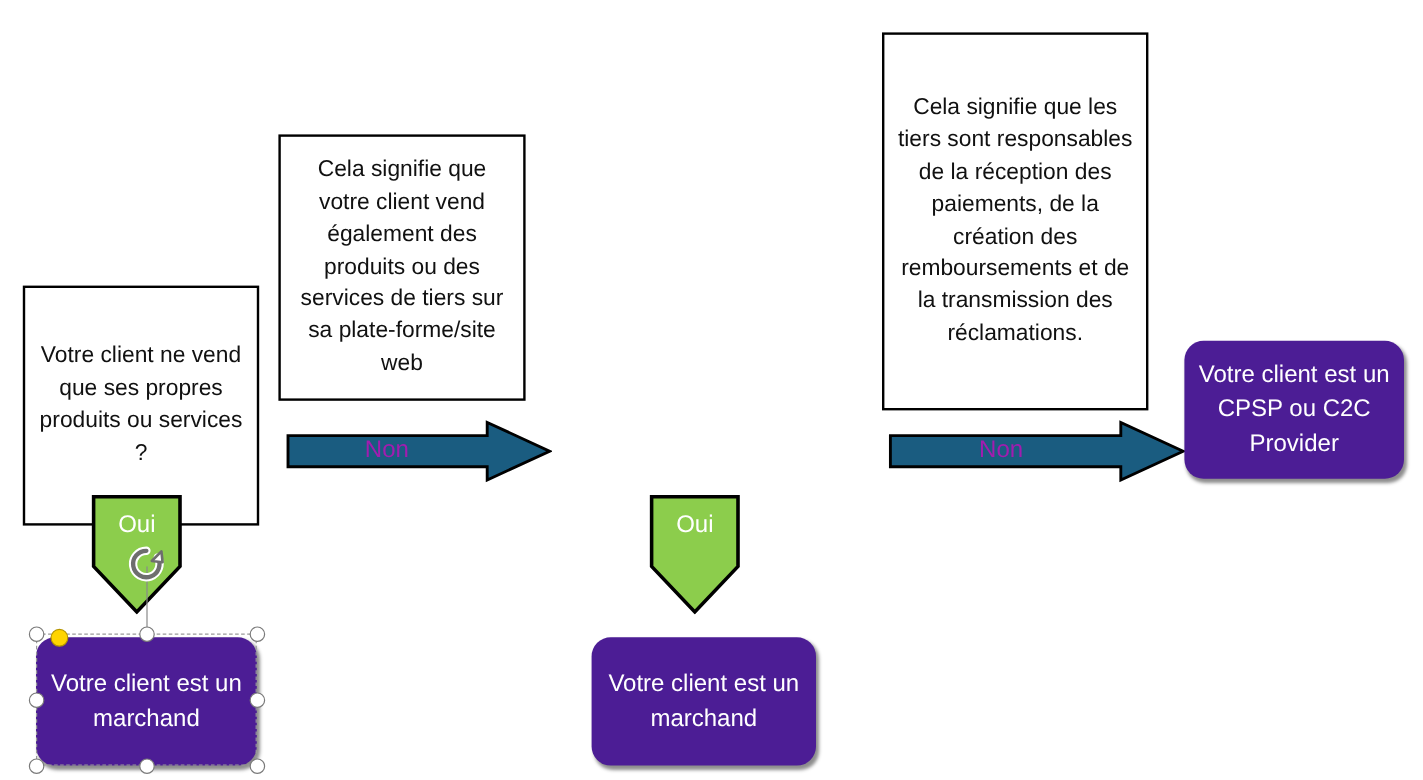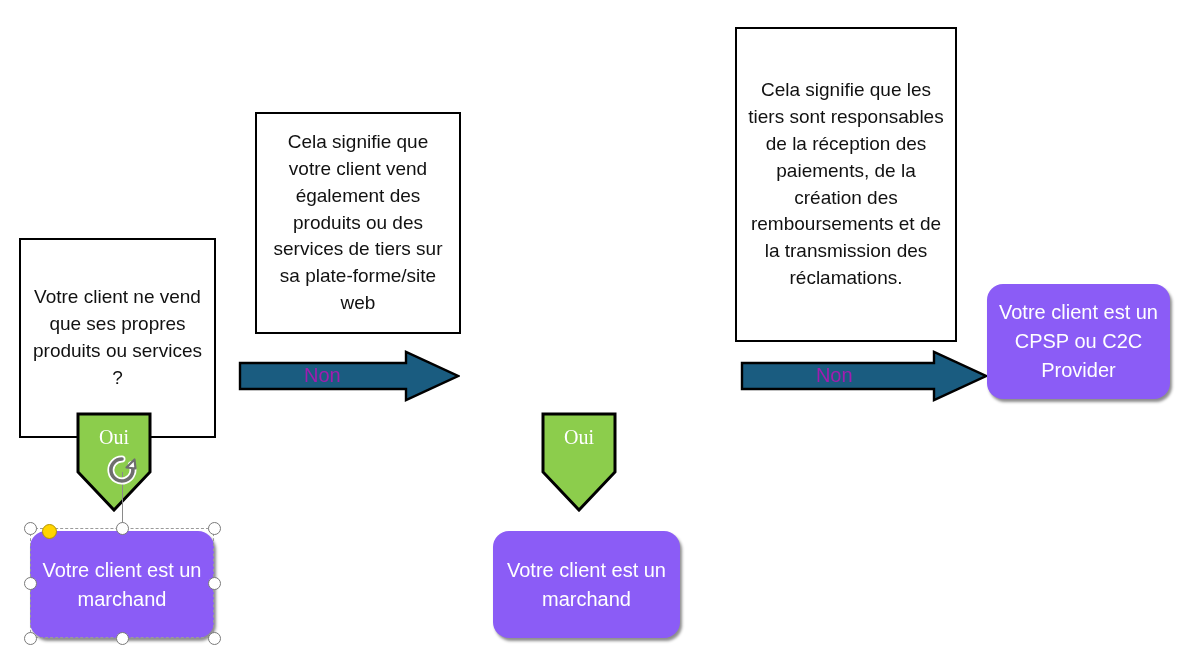--- a/index.html
+++ b/index.html
@@ -32,21 +32,21 @@
     font-size: 19px;
     line-height: 1.42;
     padding: 0 10px;
   }
   .note-box .txt { display: block; width: 100%; }
 
   
   .result-box {
     position: absolute;
     box-sizing: border-box;
-    background: #8b5cf6;
+    background: #4c1d95;
     border-radius: 16px;
     display: flex;
     align-items: center;
     justify-content: center;
     text-align: center;
     color: #ffffff;
     font-size: 20px;
     line-height: 1.45;
     padding: 6px 10px;
     box-shadow: 2px 3px 3px rgba(0,0,0,0.45);
@@ -79,21 +79,20 @@
   }
   .arrow-down svg { position: absolute; inset: 0; display: block; }
   .arrow-down .lbl {
     position: absolute;
     left: 0;
     right: 0;
     top: 14%;
     text-align: center;
     z-index: 2;
     pointer-events: none;
-    font-family: Liberation Serif, serif;
   }
 
   
   .sel-frame {
     position: absolute;
     box-sizing: border-box;
     border: 1px dashed #9a9a9a;
     pointer-events: none;
   }
   .handle {
@@ -128,21 +127,21 @@
 </style>
 </head>
 <body>
 
 <div id="canvas">
 
   <div class="note-box" style="left:19px; top:238px; width:197px; height:200px;">
     <span class="txt">Votre client ne vend que ses propres produits ou services ?</span>
   </div>
 
-  <div class="note-box" style="left:232px; top:112px; width:206px; height:222px;margin-left:23px;">
+  <div class="note-box" style="left:232px; top:112px; width:206px; height:222px;">
     <span class="txt">Cela signifie que votre client vend également des produits ou des services de tiers sur sa plate-forme/site web</span>
   </div>
 
 
   <div class="note-box" style="left:735px; top:27px; width:222px; height:315px;">
     <span class="txt">Cela signifie que les tiers sont responsables de la réception des paiements, de la création des remboursements et de la transmission des réclamations.</span>
   </div>
 
   <div class="arrow-right" style="left:238px; top:350px; width:222px; height:52px;">
     <svg viewBox="0 0 222 52" preserveAspectRatio="none">

